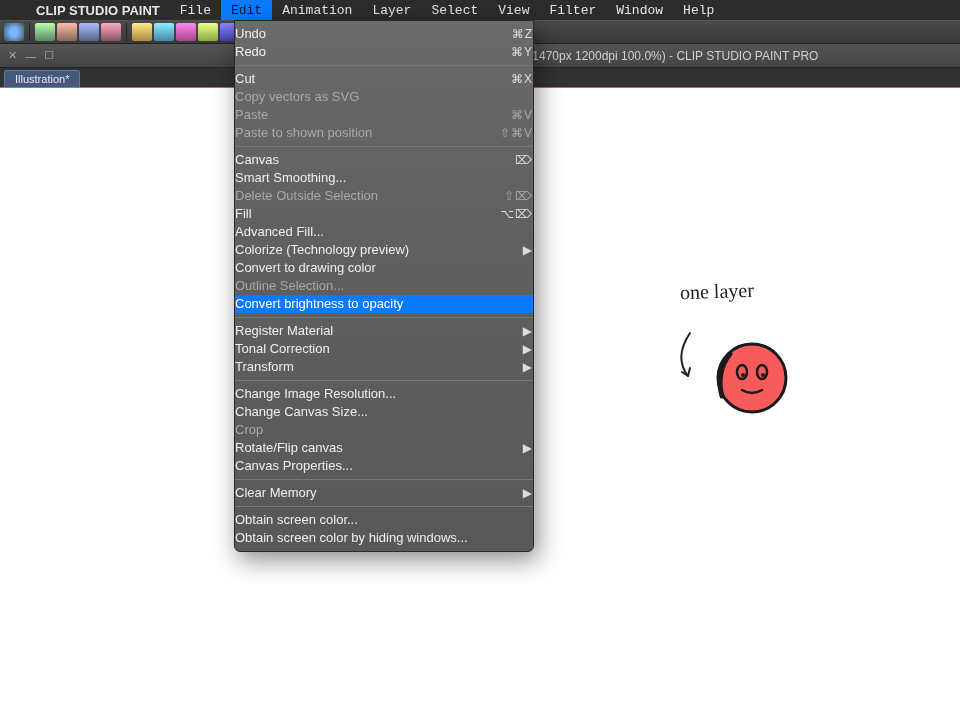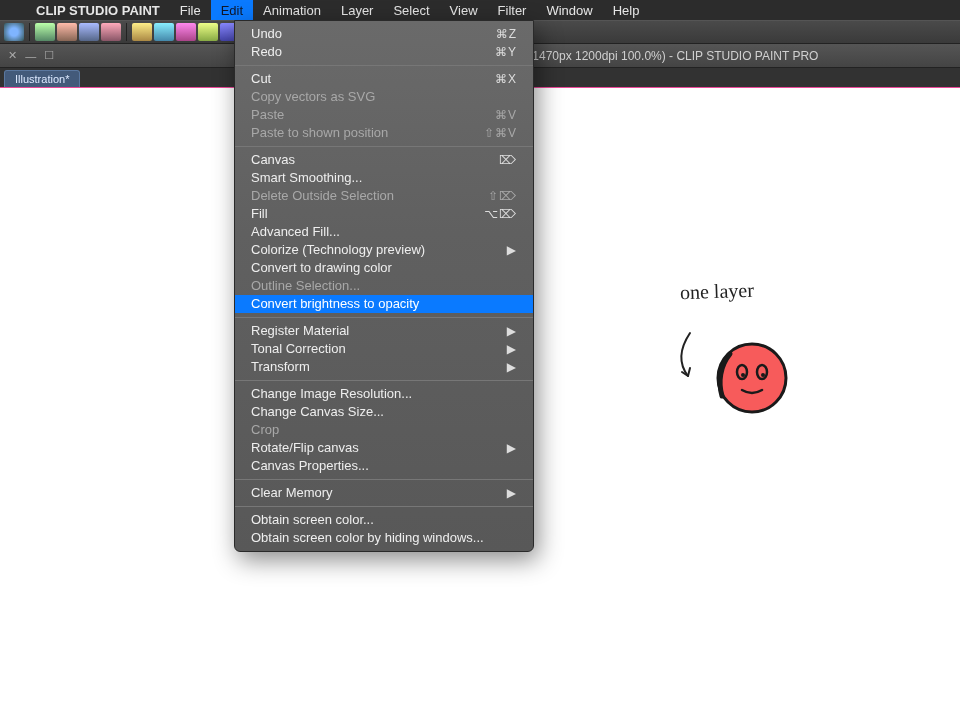--- a/index.html
+++ b/index.html
@@ -61,21 +61,21 @@
   .edit-menu {
     position:absolute; left:234px; top:20px; width:300px;
     background: linear-gradient(#6a6a6a 0%, #606060 40%, #585858 100%);
     border:1px solid #2a2a2a; border-radius:0 0 6px 6px;
     box-shadow: 4px 8px 24px rgba(0,0,0,0.45);
     padding:4px 0;
     color:#eee; font-size:13px;
   }
   .menu-row {
     display:flex; align-items:center;
-    padding:0 16px; height:18px; line-height:18px;
+    padding:0 0; height:18px; line-height:18px;
     justify-content:space-between;
     white-space:nowrap;
   }
   .menu-row.disabled { color:#a8a8a8; }
   .menu-row .sc { color:#ddd; font-size:12px; letter-spacing:1px;}
   .menu-row.disabled .sc { color:#a8a8a8;}
   .menu-row.highlight { background:#0a7aff; color:#fff;}
   .menu-sep { height:1px; background:#4a4a4a; margin:4px 0; border-top:1px solid #777;}
   .arrow { font-size:10px;}
   .drawing {
@@ -85,21 +85,21 @@
   .label-text { position:absolute; left:10px; top:0; font-size:20px; color:#222; transform:rotate(-2deg);}
   .arrow-svg { position:absolute; left:0px; top:48px; }
   .face { position:absolute; left:42px; top:58px; }
 </style>
 </head>
 <body>
 
 <div class="menubar">
   <div class="apple"></div>
   <div class="appname">CLIP STUDIO PAINT</div>
-  <div id="menu-items" style="display: flex; height: 100%;">
+  <div id="menu-items" style="display: flex; height: 100%; font-family: Liberation Mono, monospace;">
       <div class="menu-item">File</div>
       <div class="menu-item active">Edit</div>
       <div class="menu-item">Animation</div>
       <div class="menu-item">Layer</div>
       <div class="menu-item">Select</div>
       <div class="menu-item">View</div>
       <div class="menu-item">Filter</div>
       <div class="menu-item">Window</div>
       <div class="menu-item">Help</div>
     </div>

